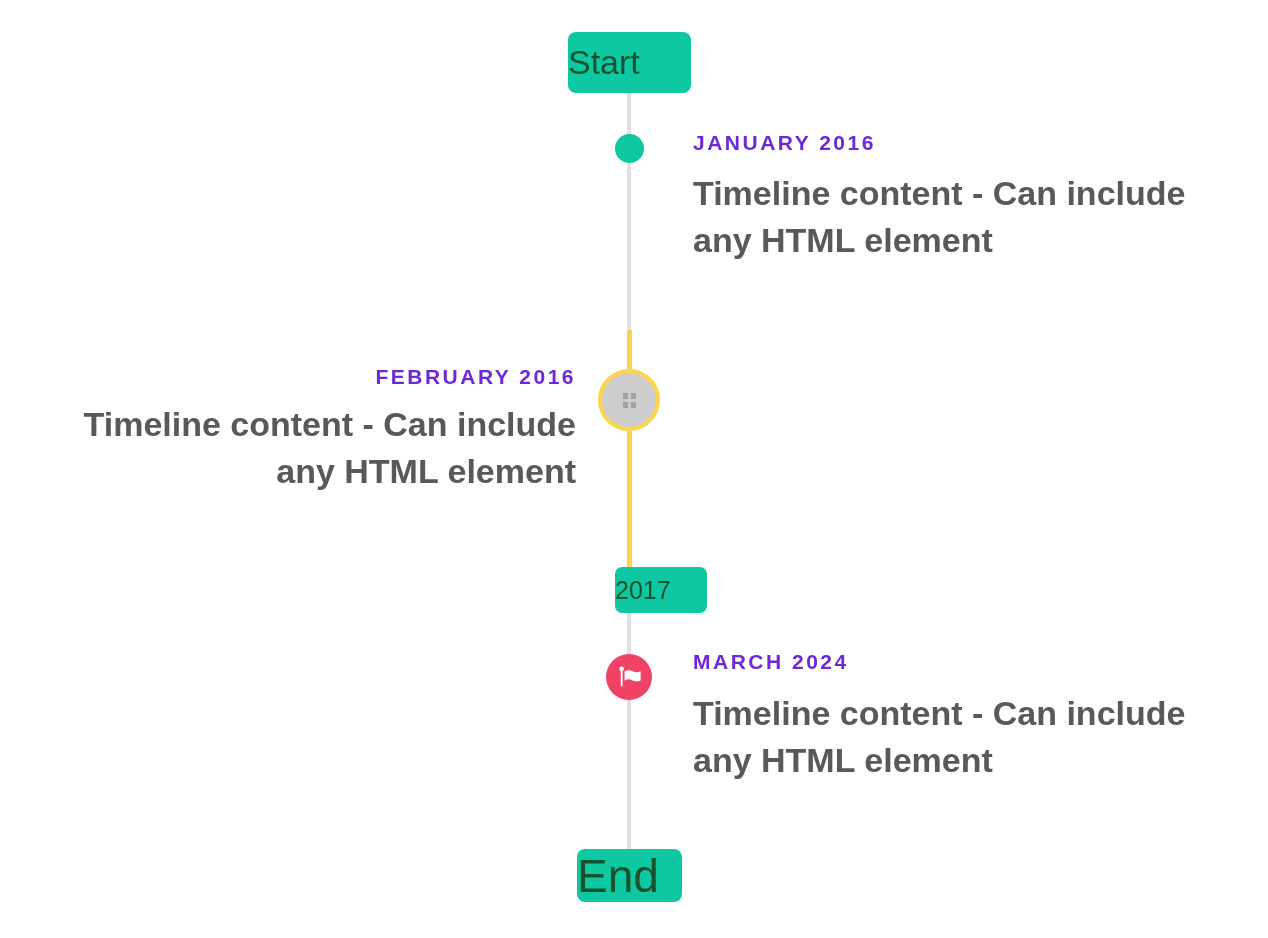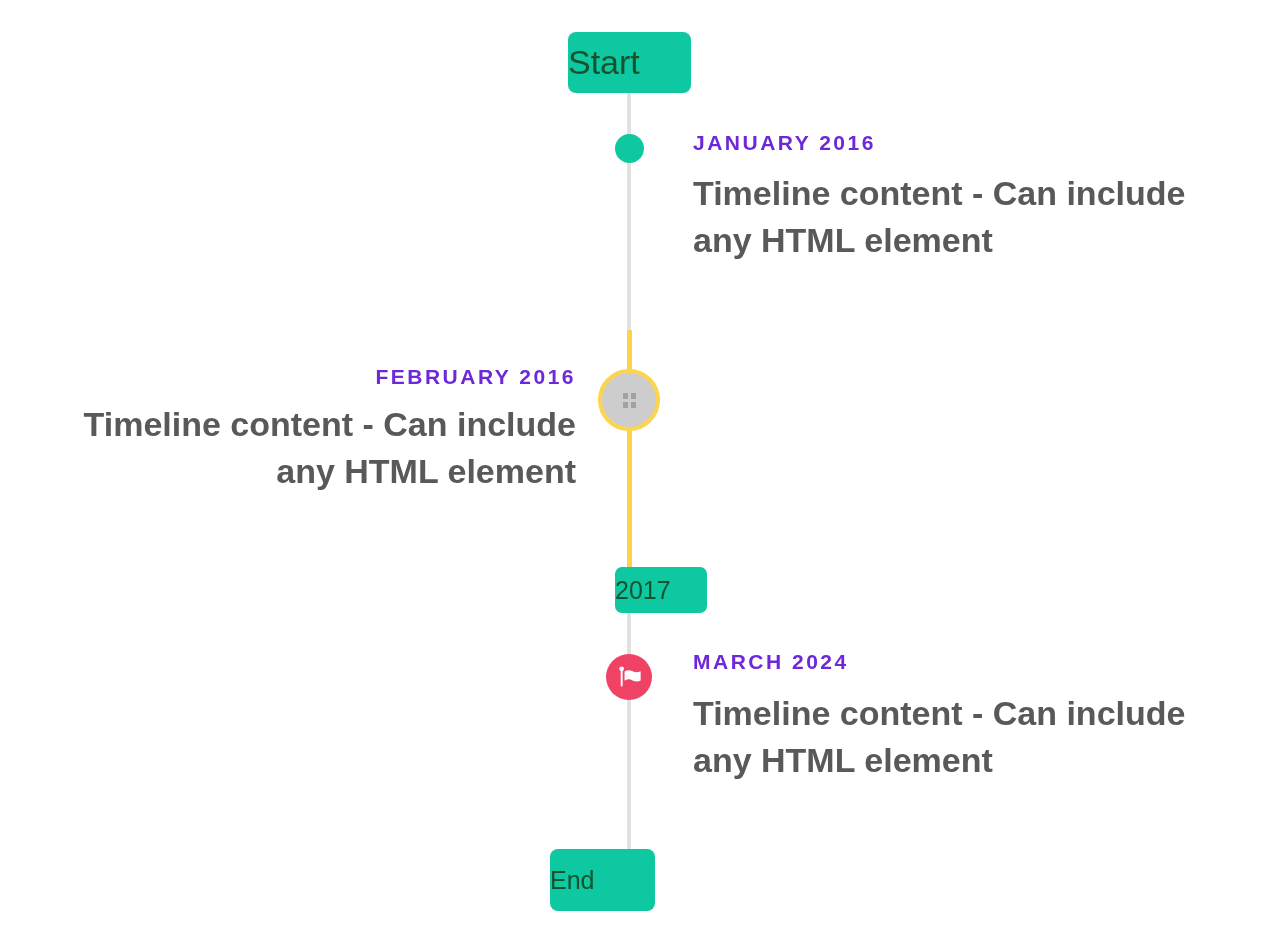--- a/index.html
+++ b/index.html
@@ -29,21 +29,21 @@
     background: #0ec8a2;
     color: #14532d;
     display: flex;
     align-items: center;
     justify-content: flex-start;
     border-radius: 8px;
     font-weight: 400;
   }
   .badge-start { left: 568px; top: 32px; width: 123px; height: 61px; font-size: 34px; }
   .badge-year  { left: 583px; top: 567px; width: 92px; height: 46px; font-size: 25px; border-radius: 7px; margin-left: 32px; }
-  .badge-end   { left: 550px; top: 849px; width: 105px; height: 62px; font-size: 25px; }
+  .badge-end   { left: 577px; top: 849px; width: 105px; height: 53px; font-size: 46px; }
 
   .marker { position: absolute; border-radius: 50%; }
   .marker-dot {
     left: 614.5px; top: 133.5px;
     width: 29px; height: 29px;
     background: #0ec8a2;
   }
   .marker-image {
     left: 598px; top: 369px;
     width: 54px; height: 54px;

